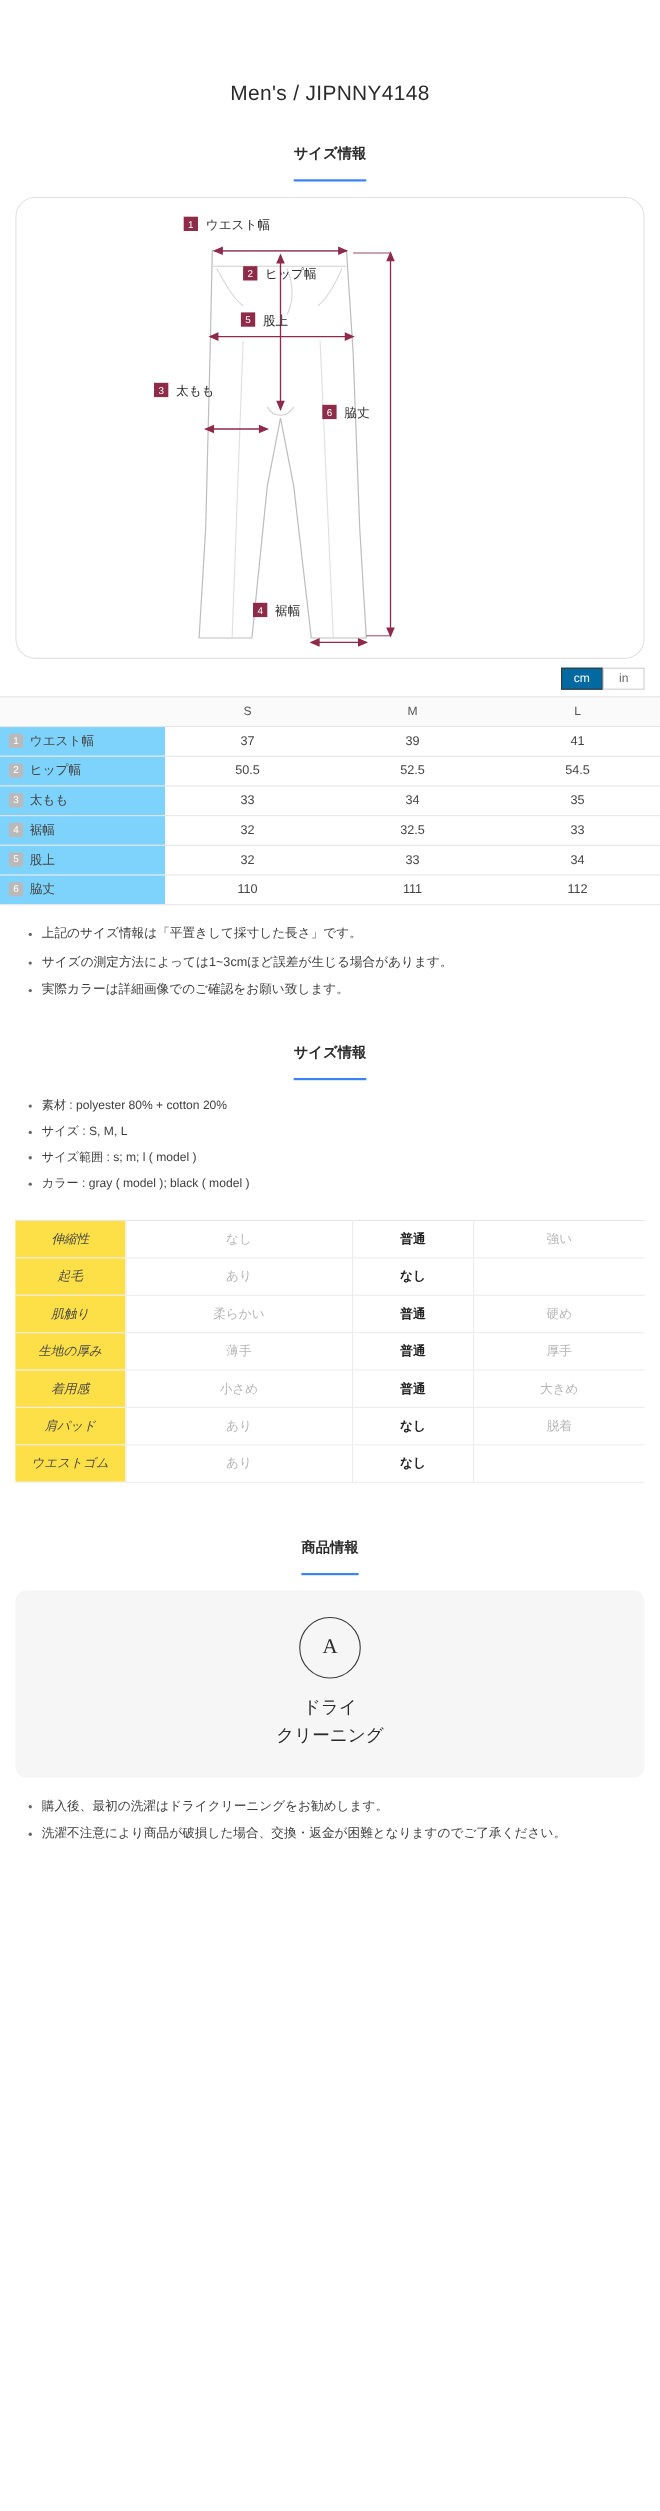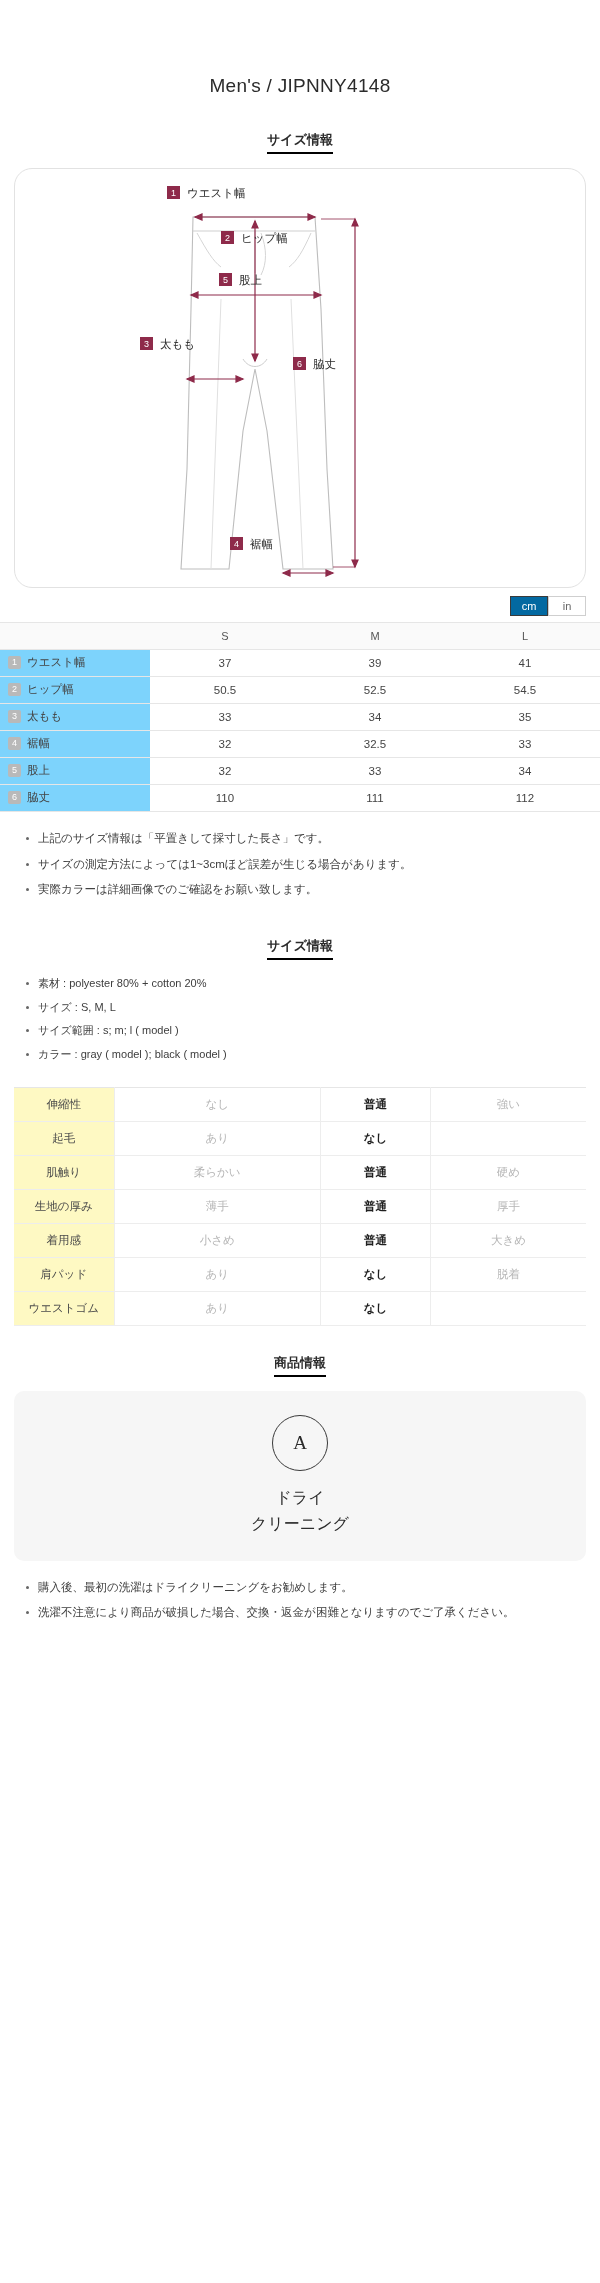--- a/index.html
+++ b/index.html
@@ -24,22 +24,22 @@
 
   .section-heading {
     text-align:center;
     font-size:13px;
     font-weight:700;
     color:#2b2b2b;
     margin:34px 0 0 0;
   }
   .section-heading span {
     display:inline-block;
-    border-bottom:2px solid #000000;
-    padding-bottom:3px;
+    border-bottom:2px solid #3b82f6;
+    padding-bottom:14px;
   }
 
   
   .diagram-wrap {
     margin:14px 14px 0 14px;
     border:1px solid #e2e2e2;
     border-radius:18px;
     height:420px;
     position:relative;
     overflow:hidden;
@@ -166,25 +166,26 @@
     border-top:1px solid #e6e6e6;
   }
   table.attr-table td {
     border-bottom:1px solid #ededed;
     border-right:1px solid #ededed;
     height:34px;
     text-align:center;
     color:#b5b5b5;
   }
   table.attr-table td.attr-name {
-    background:#fef9c3;
+    background:#fde047;
     color:#4a4a4a;
     width:100px;
     text-align:center;
     border-right:1px solid #ededed;
+    font-style:italic;
   }
   table.attr-table td:last-child { border-right:none; }
   table.attr-table td.sel {
     color:#1f1f1f;
     font-weight:700;
   }
 
   
   .care-box {
     margin:14px 14px 0 14px;
@@ -421,21 +422,21 @@
       </tr>
       <tr>
         <td class="attr-name">ウエストゴム</td>
         <td>あり</td>
         <td class="sel">なし</td>
         <td></td>
       </tr>
     </tbody>
   </table>
 
-  <div class="section-heading" style="margin-top:28px;">
+  <div class="section-heading" style="margin-top:50px;">
     <span>商品情報</span>
   </div>
 
   <div class="care-box">
     <div class="care-circle">
       <span>A</span>
     </div>
     <div class="care-label">
       <div>ドライ</div>
       <div>クリーニング</div>

